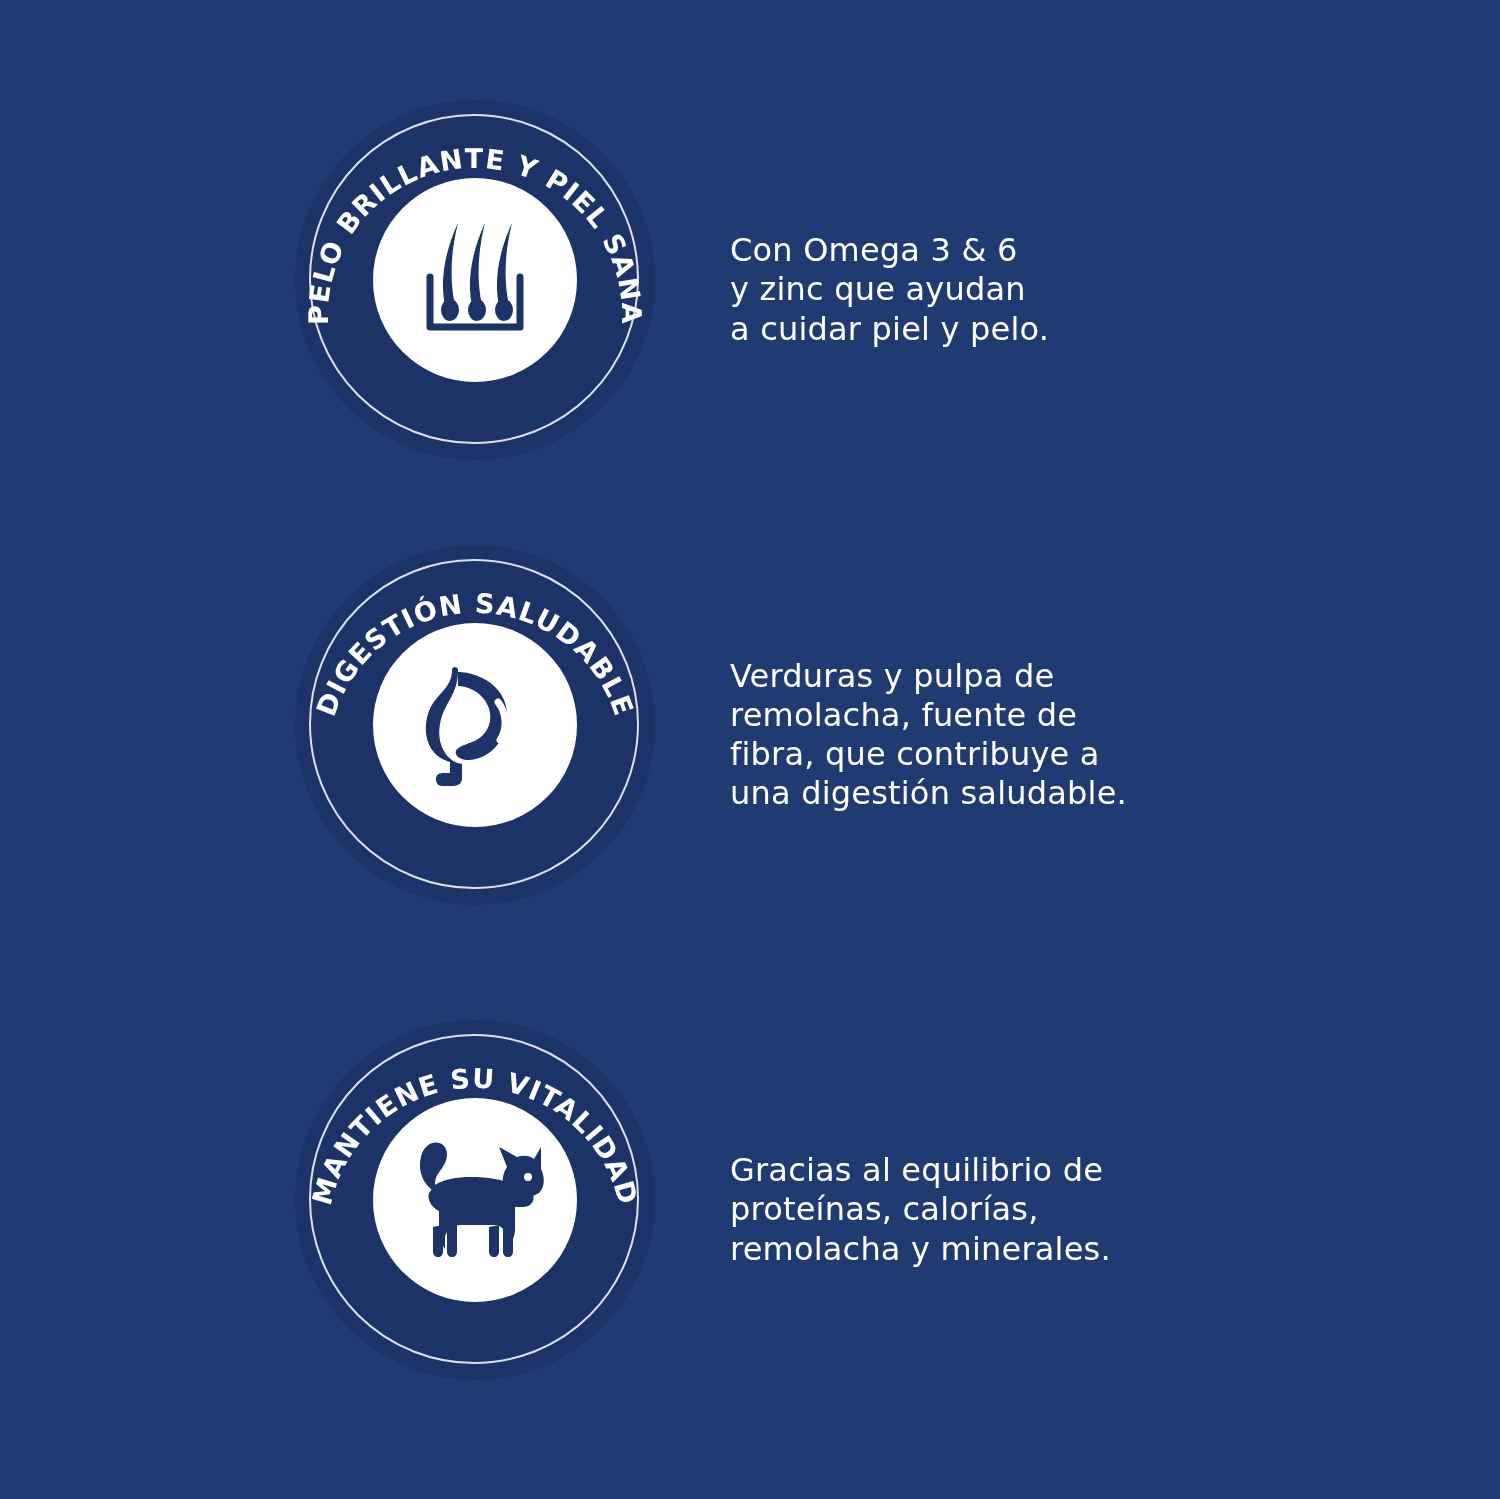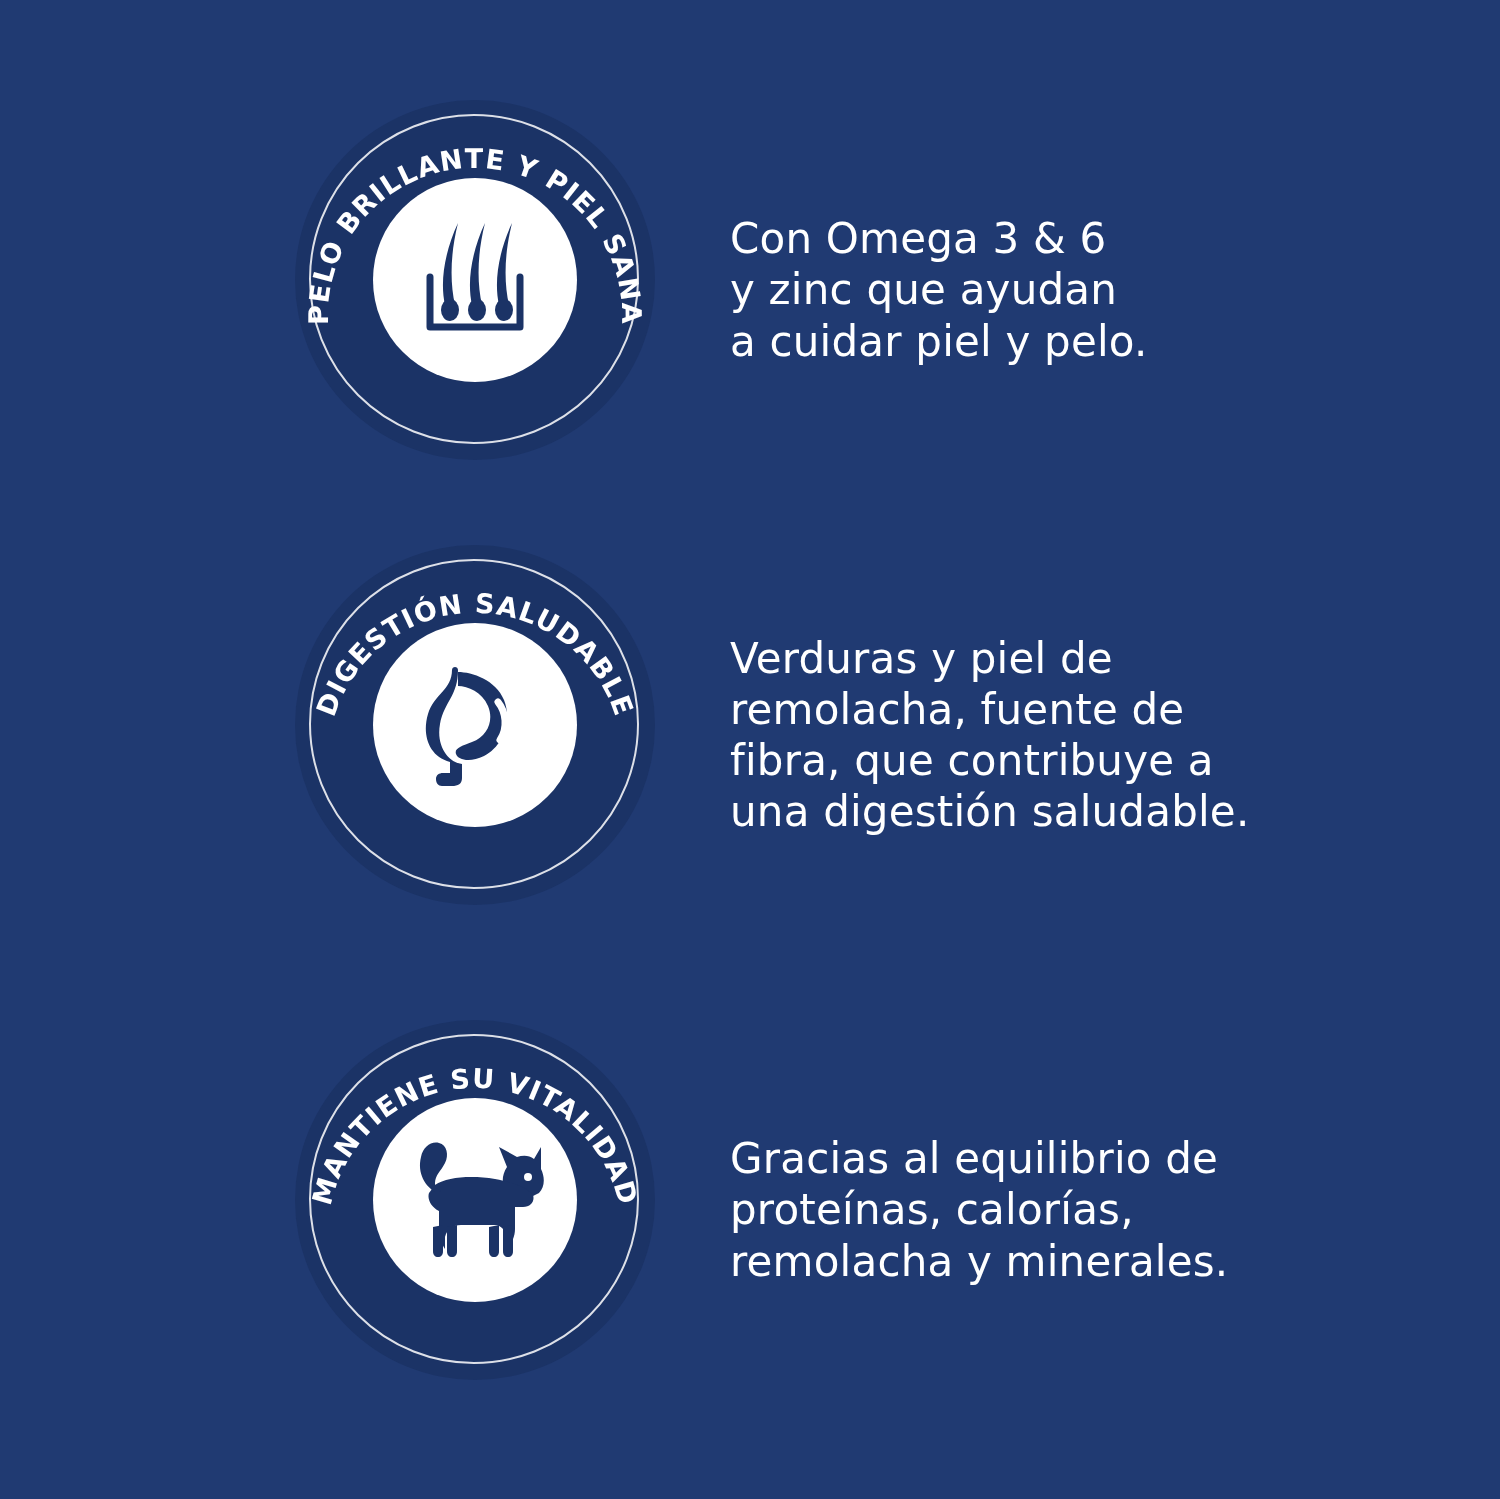--- a/index.html
+++ b/index.html
@@ -83,21 +83,21 @@
     font-family: "DejaVu Sans", sans-serif;
     font-weight: bold;
     font-size: 27px;
     letter-spacing: 1.2px;
   }
   .feature-text {
     flex: 1 1 auto;
     margin-left: 55px;
     margin-right: 60px;
     color: #ffffff;
-    font-size: 42px;
+    font-size: 32px;
     line-height: 1.22;
     font-weight: 500;
     letter-spacing: 0.2px;
     white-space: pre-line;
   }
   #row-0 { top: 100px; }
   #row-1 { top: 545px; }
   #row-2 { top: 1020px; }
 </style>
 </head>
@@ -149,21 +149,21 @@
         </text>
       </svg>
       <div class="badge-inner">
         <svg width="150" height="150" viewBox="0 0 150 150">
           <path d="M52 20 C52 16 58 16 58 20 C58 46 44 52 40 74 C36 96 48 112 62 114 L62 128 C62 134 58 136 52 136 L42 136 C38 136 36 133 36 129 C36 125 39 123 43 123 L50 123 L50 112 C28 106 22 84 28 64 C34 44 52 40 52 20 Z" fill="#1b3366"></path>
           <path d="M58 22 C72 22 96 30 104 50 C112 70 104 96 84 106 C70 113 58 110 56 104 C54 98 62 96 72 92 C88 86 94 70 88 56 C82 42 68 36 58 36 Z" fill="#1b3366"></path>
           <path d="M98 52 C106 62 108 78 100 90" fill="none" stroke="#ffffff" stroke-width="7" stroke-linecap="round"></path>
         </svg>
       </div>
     </div>
-    <div class="feature-text">Verduras y piel de
+    <div class="feature-text">Verduras y pulpa de
 remolacha, fuente de
 fibra, que contribuye a
 una digestión saludable.</div>
   </div>
 
   <div class="feature-row" id="row-2">
     <div class="badge-wrap">
       <div class="badge-outer"></div>
       <div class="badge-ring"></div>
       <svg class="arc-text" viewBox="0 0 360 360">

